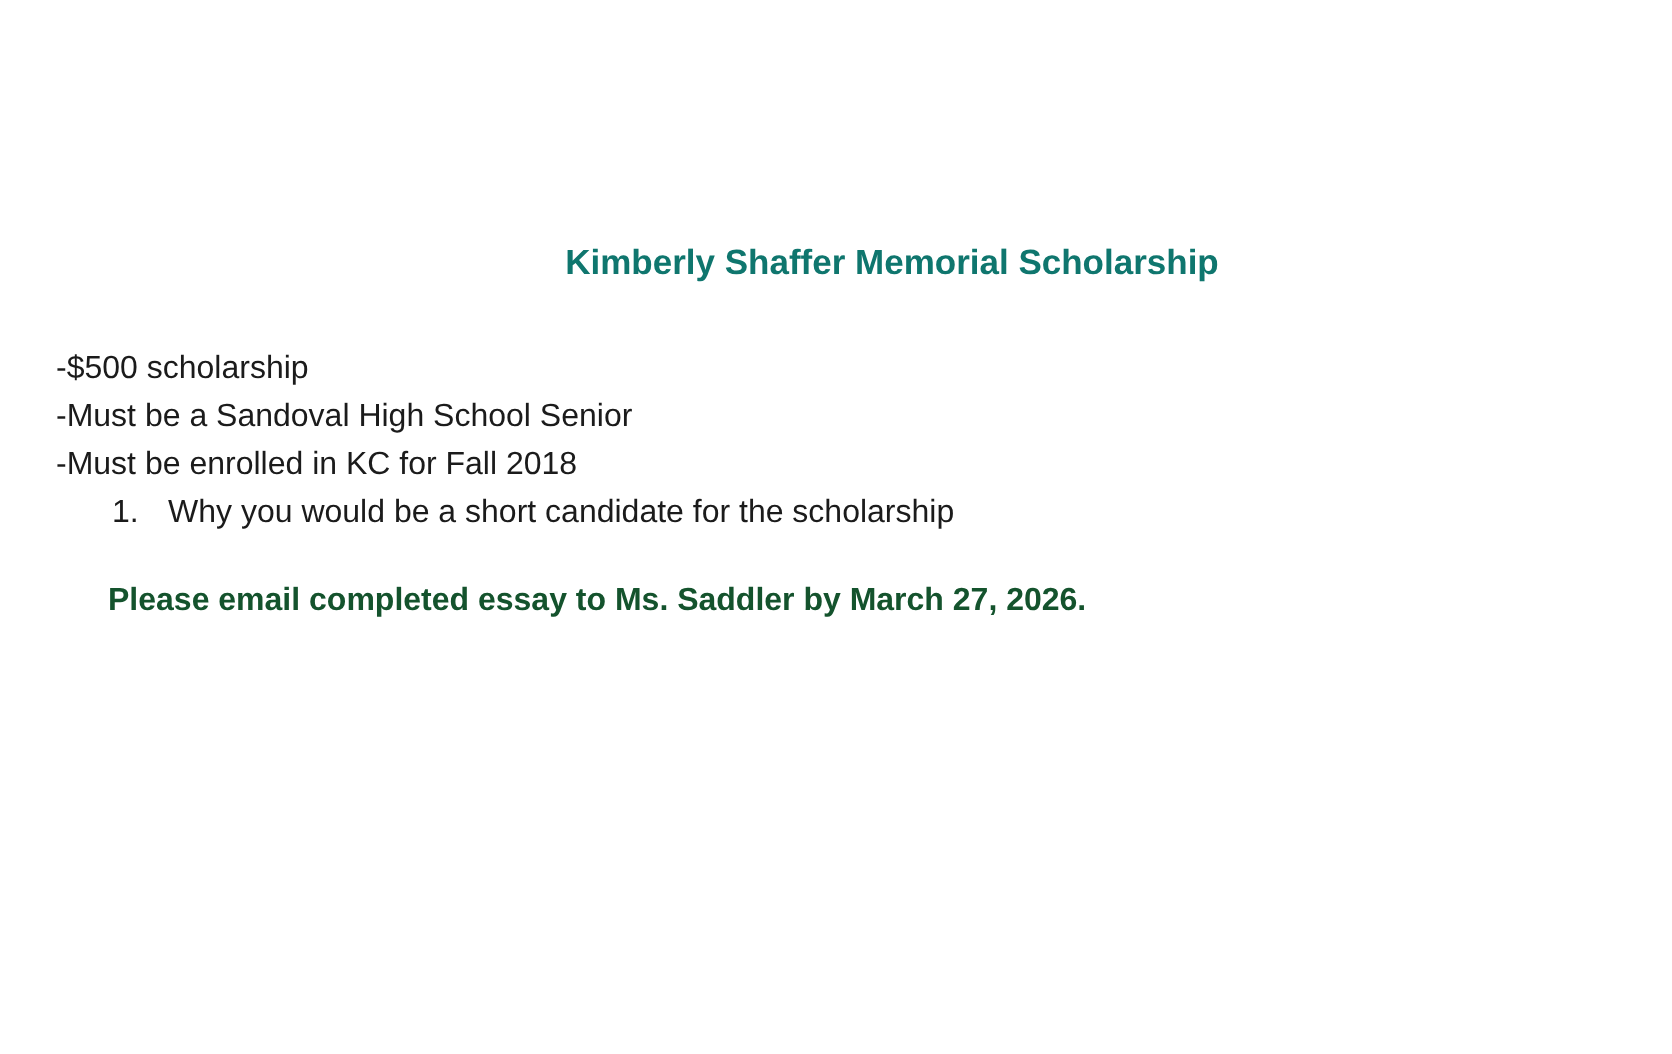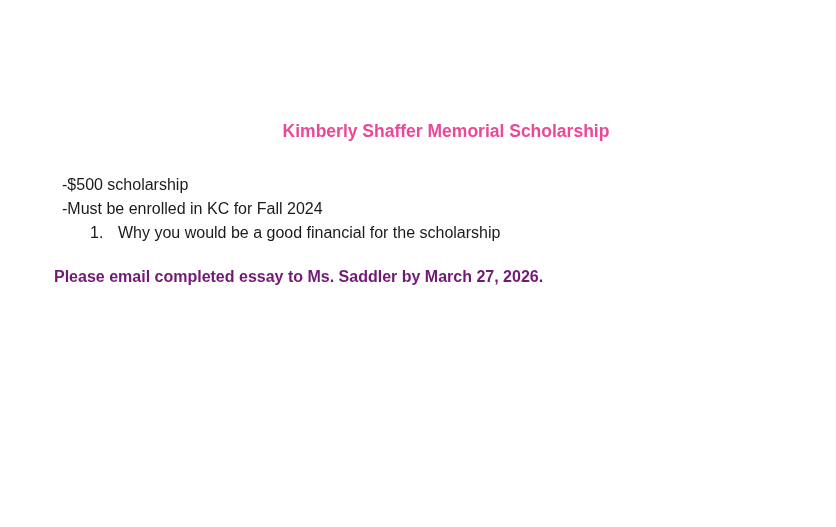--- a/index.html
+++ b/index.html
@@ -18,25 +18,25 @@
     box-sizing: border-box;
     padding-top: 120px;
   }
   .title {
     margin: 0;
     padding-left: 56px;          
     text-align: center;
     font-size: 17.5px;
     font-weight: bold;
     line-height: 22px;
-    color: #ec4899;
+    color: #0f766e;
   }
   .body-block {
     margin-top: 31px;
-    padding-left: 62px;
+    padding-left: 28px;
   }
   .line {
     margin: 0;
     font-size: 16px;
     font-weight: normal;
     line-height: 24px;
     white-space: pre;
   }
   .numbered {
     margin: 0;
@@ -49,36 +49,37 @@
     display: inline-block;
     margin-left: 28px;
     width: 28px;
   }
   .footer {
     margin: 20px 0 0 0;
     padding-left: 54px;
     font-size: 16px;
     font-weight: bold;
     line-height: 24px;
-    color: #701a75;
+    color: #14532d;
   }
 </style>
 </head>
 <body>
 
 <div class="page">
 
   <h1 class="title">Kimberly Shaffer Memorial Scholarship</h1>
 
   <div class="body-block">
     <p class="line">-$500 scholarship</p>
-    <p class="line">-Must be enrolled in KC for Fall 2024</p>
+    <p class="line">-Must be a Sandoval High School Senior</p>
+    <p class="line">-Must be enrolled in KC for Fall 2018</p>
 
     <div class="numbered">
       <div class="num-item">
-        <span class="num">1.</span><span>Why you would be a good financial for the scholarship</span>
+        <span class="num">1.</span><span>Why you would be a short candidate for the scholarship</span>
       </div>
     </div>
   </div>
 
   <p class="footer">Please email completed essay to Ms. Saddler by March 27, 2026.</p>
 
 </div>
 
 </body></html>

